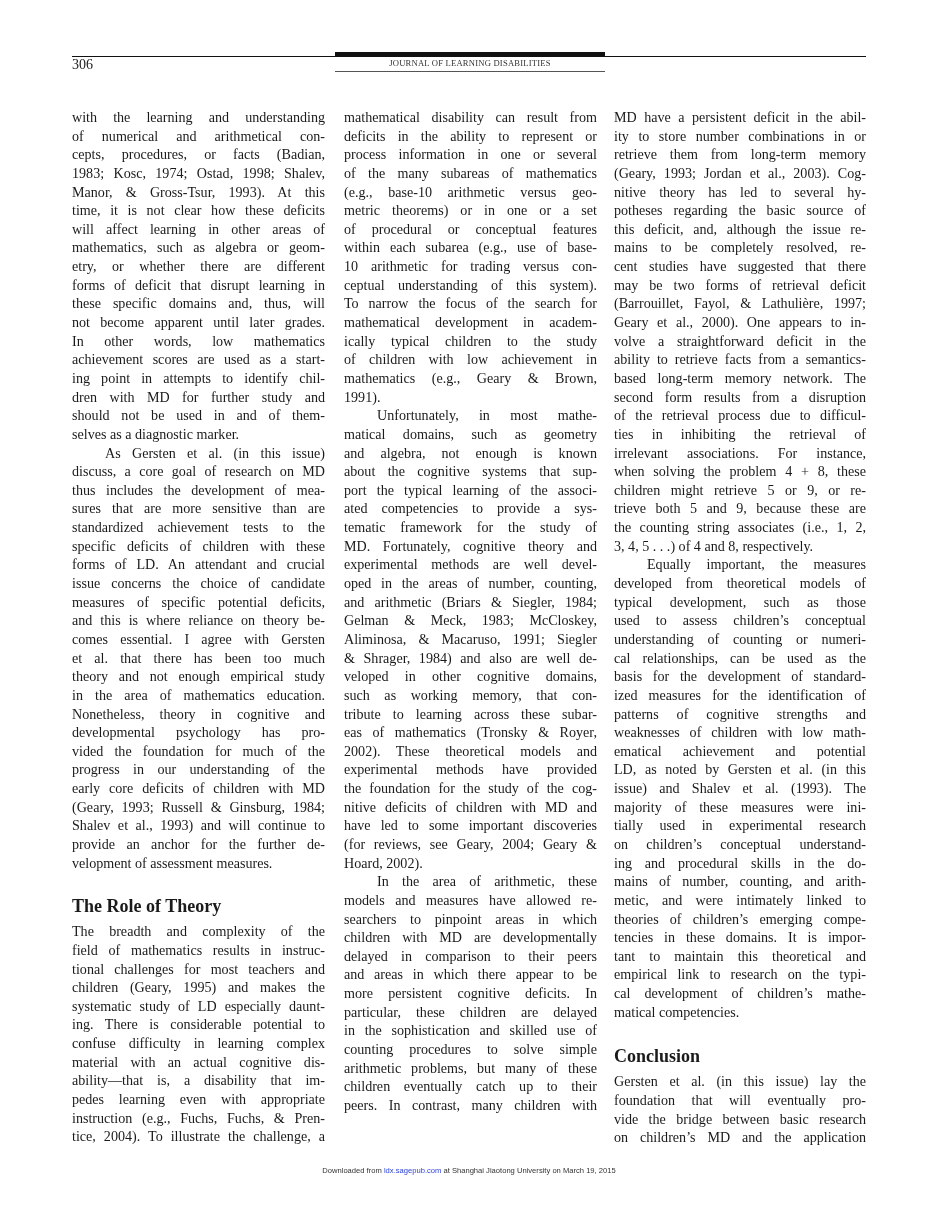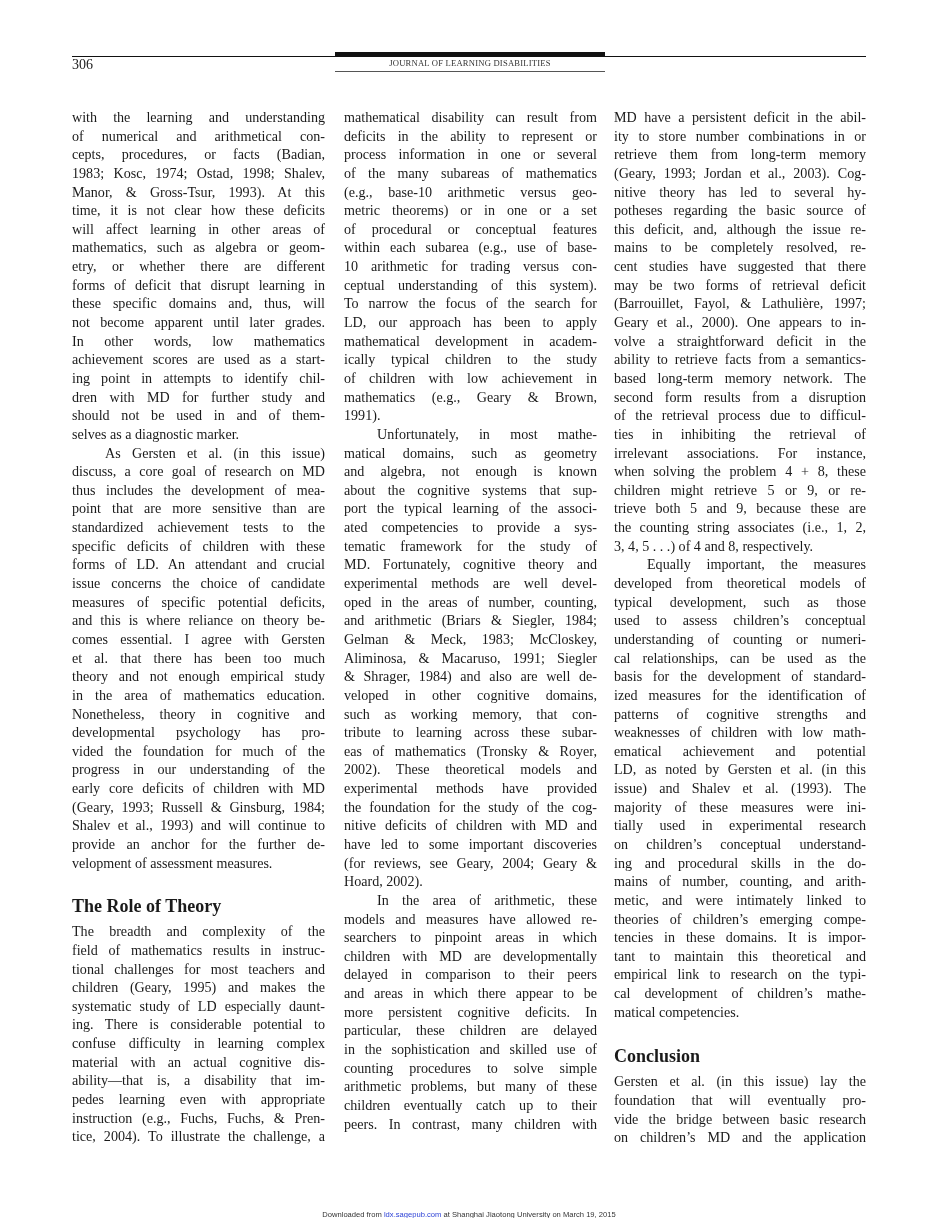--- a/index.html
+++ b/index.html
@@ -14,21 +14,21 @@
     .col { position: absolute; top: 108px; width: 253px; font-size: 14.1px; line-height: 18.65px; }
     .col1 { left: 72px; }
     .col2 { left: 344px; }
     .col3 { left: 614px; width: 252px; }
     .ln { display: block; height: 18.65px; white-space: nowrap; text-align: justify; text-align-last: justify; overflow: visible; }
     .ln.last { text-align-last: left; }
     .ln.indent { text-indent: 33px; }
     .h2 { display: block; font-weight: bold; font-size: 18px; height: 26px; line-height: 26px; }
     .gap { display: block; }
     .footer { position: absolute; top: 1166px; left: 0; width: 938px; text-align: center;
-              font-family: "Liberation Sans", "DejaVu Sans", sans-serif; font-size: 7.6px; color: #333; margin-top: 44px; }
+              font-family: "Liberation Sans", "DejaVu Sans", sans-serif; font-size: 7.6px; color: #333; }
     .footer .link { color: #2a3fd6; }
   </style>
 </head>
 <body>
 
 <div class="rule-top"></div>
 <div class="rule-thick"></div>
 <div class="rule-under"></div>
 <div class="page-num">306</div>
 <div class="journal">JOURNAL OF LEARNING DISABILITIES</div>
@@ -51,21 +51,21 @@
       <span class="ln">achievement scores are used as a start-</span>
       <span class="ln">ing point in attempts to identify chil-</span>
       <span class="ln">dren with MD for further study and</span>
       <span class="ln">should not be used in and of them-</span>
       <span class="ln last">selves as a diagnostic marker.</span>
     </div>
     <div>
       <span class="ln indent">As Gersten et al. (in this issue)</span>
       <span class="ln">discuss, a core goal of research on MD</span>
       <span class="ln">thus includes the development of mea-</span>
-      <span class="ln">point that are more sensitive than are</span>
+      <span class="ln">sures that are more sensitive than are</span>
       <span class="ln">standardized achievement tests to the</span>
       <span class="ln">specific deficits of children with these</span>
       <span class="ln">forms of LD. An attendant and crucial</span>
       <span class="ln">issue concerns the choice of candidate</span>
       <span class="ln">measures of specific potential deficits,</span>
       <span class="ln">and this is where reliance on theory be-</span>
       <span class="ln">comes essential. I agree with Gersten</span>
       <span class="ln">et al. that there has been too much</span>
       <span class="ln">theory and not enough empirical study</span>
       <span class="ln">in the area of mathematics education.</span>
@@ -103,21 +103,20 @@
       <span class="ln">deficits in the ability to represent or</span>
       <span class="ln">process information in one or several</span>
       <span class="ln">of the many subareas of mathematics</span>
       <span class="ln">(e.g., base-10 arithmetic versus geo-</span>
       <span class="ln">metric theorems) or in one or a set</span>
       <span class="ln">of procedural or conceptual features</span>
       <span class="ln">within each subarea (e.g., use of base-</span>
       <span class="ln">10 arithmetic for trading versus con-</span>
       <span class="ln">ceptual understanding of this system).</span>
       <span class="ln">To narrow the focus of the search for</span>
-      <span class="ln">LD, our approach has been to apply</span>
       <span class="ln">mathematical development in academ-</span>
       <span class="ln">ically typical children to the study</span>
       <span class="ln">of children with low achievement in</span>
       <span class="ln">mathematics (e.g., Geary &amp; Brown,</span>
       <span class="ln last">1991).</span>
     </div>
     <div>
       <span class="ln indent">Unfortunately, in most mathe-</span>
       <span class="ln">matical domains, such as geometry</span>
       <span class="ln">and algebra, not enough is known</span>

